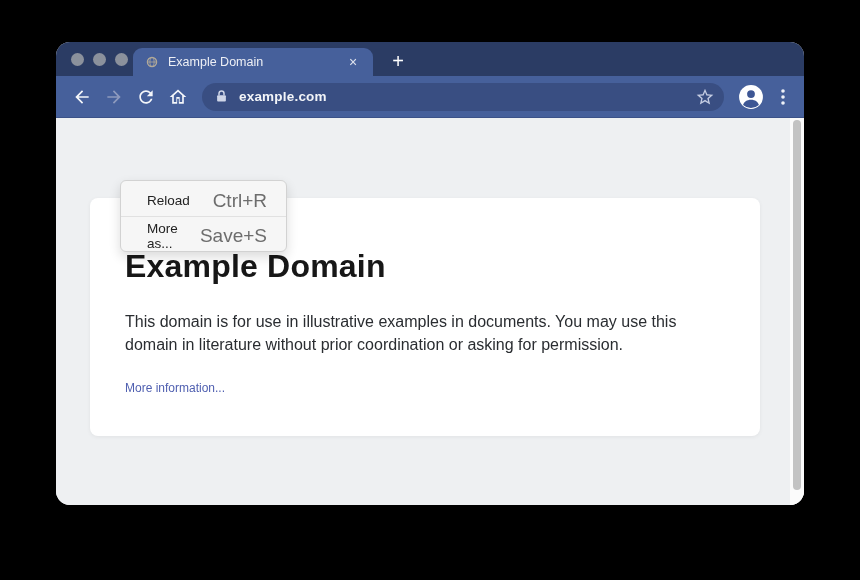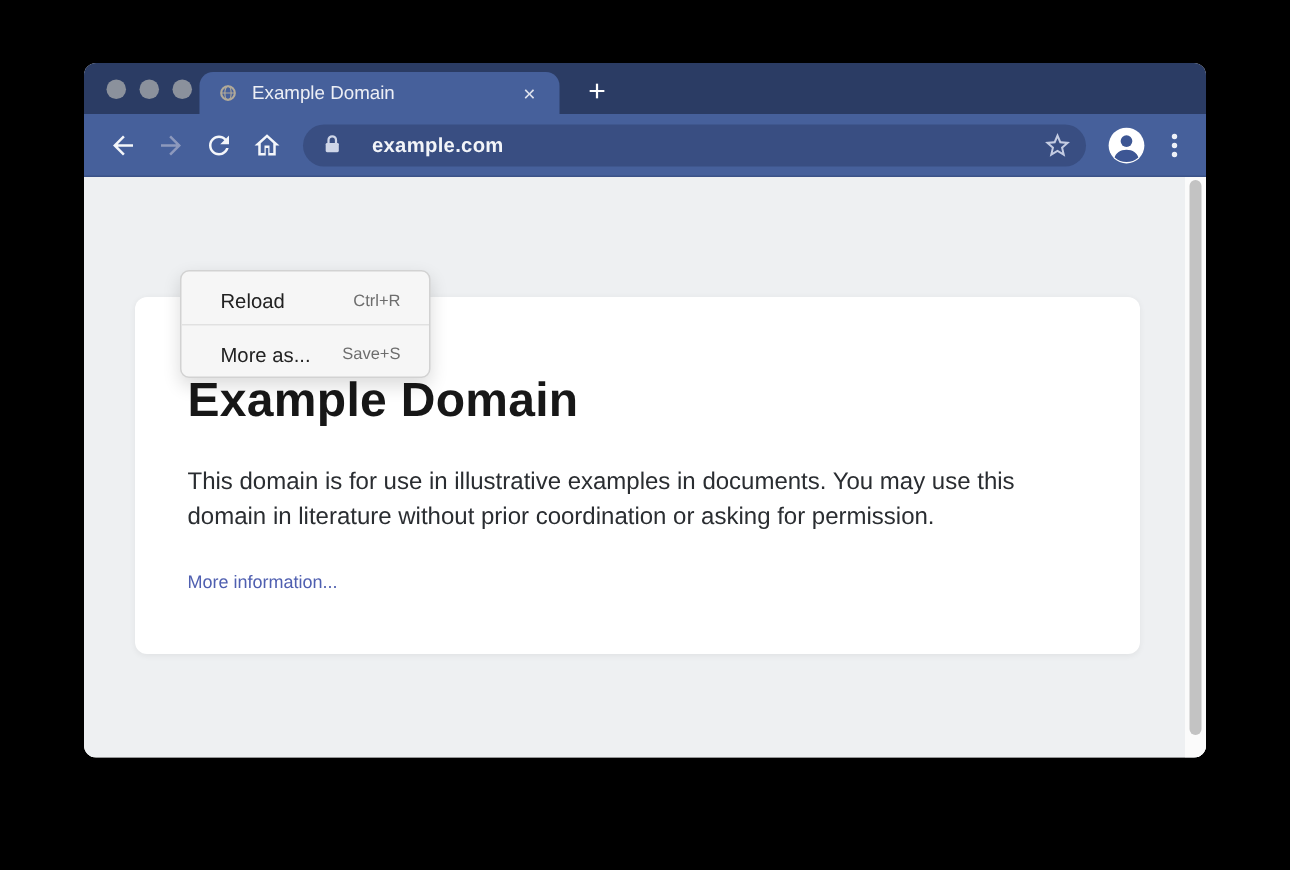--- a/index.html
+++ b/index.html
@@ -1,21 +1,21 @@
 <!DOCTYPE html>
 <html><head>
 <meta charset="utf-8">
 <style>
   * { margin: 0; padding: 0; box-sizing: border-box; }
   html, body { width: 860px; height: 580px; background: #000; overflow: hidden;
     font-family: "Liberation Sans", sans-serif; }
 
   .window {
     position: absolute; left: 56px; top: 42px; width: 748px; height: 463px;
-    border-radius: 8px; overflow: hidden; background: #eef0f2;
+    border-radius: 14px; overflow: hidden; background: #eef0f2;
   }
 
   
   .titlebar {
     position: relative; height: 34px; background: #2b3c64;
   }
   .traffic-lights { position: absolute; left: 15px; top: 11px; display: flex; gap: 9px; }
   .traffic-light { width: 13px; height: 13px; border-radius: 50%; background: #8b919c; }
   .tab {
     position: absolute; left: 77px; bottom: 0; width: 240px; height: 28px;
@@ -33,21 +33,20 @@
   .toolbar {
     height: 42px; background: #46609b; display: flex; align-items: center;
     padding: 0 12px 0 10px; border-bottom: 1px solid #3b5288;
   }
   .nav-btn { width: 20px; height: 20px; margin: 0 6px; flex: none; }
   .nav-btn svg { width: 20px; height: 20px; display: block; }
   .address-bar {
     flex: 1; height: 28px; margin: 0 10px 0 8px; background: #394e82;
     border-radius: 14px; display: flex; align-items: center; padding: 0 10px 0 12px;
     position: relative;
-    gap: 9px;
   }
   .lock-icon { width: 15px; height: 15px; margin-right: 10px; flex: none; }
   .url-text { color: #f2f4f8; font-size: 13.5px; font-weight: 600; letter-spacing: .2px; }
   .star-btn { position: absolute; right: 9px; top: 4px; width: 20px; height: 20px; }
   .star-btn svg { width: 20px; height: 20px; display: block; }
   .avatar-btn { width: 26px; height: 26px; margin: 0 8px 0 4px; flex: none; }
   .avatar-btn svg { width: 26px; height: 26px; display: block; }
   .dots-btn { width: 18px; height: 24px; flex: none; margin-left: 2px; }
   .dots-btn svg { width: 18px; height: 24px; display: block; }
 
@@ -66,21 +65,21 @@
   
   .context-menu {
     position: absolute; left: 64px; top: 62px; width: 167px;
     background: #f6f6f6; border: 1px solid #d2d2d2; border-radius: 6px;
     box-shadow: 0 5px 12px rgba(0,0,0,.14); overflow: hidden;
   }
   .menu-item { height: 35px; display: flex; align-items: center; justify-content: space-between;
     padding: 4px 19px 0 26px; cursor: default; }
   .menu-item + .menu-item { border-top: 1px solid #e1e1e1; }
   .menu-label { font-size: 13.5px; color: #222; }
-  .menu-shortcut { font-size: 11px; color: #6d6d6d; }
+  .menu-shortcut { font-size: 19px; color: #6d6d6d; }
 
   
   .scroll-track { position: absolute; right: 0; top: 0; bottom: 0; width: 14px; background: #fbfbfb; }
   .scroll-thumb { position: absolute; left: 3px; top: 2px; width: 8px; height: 370px;
     background: #c3c3c3; border-radius: 4px; }
 </style>
 </head>
 <body>
 
 <div class="window">

